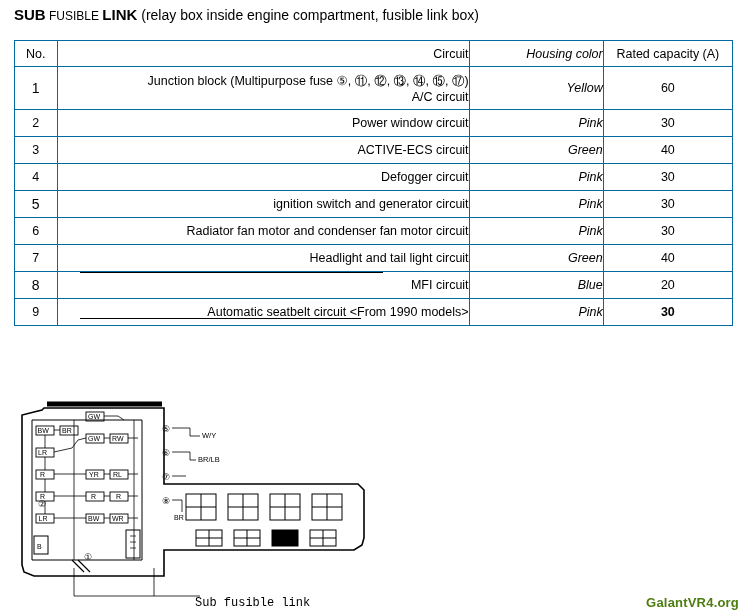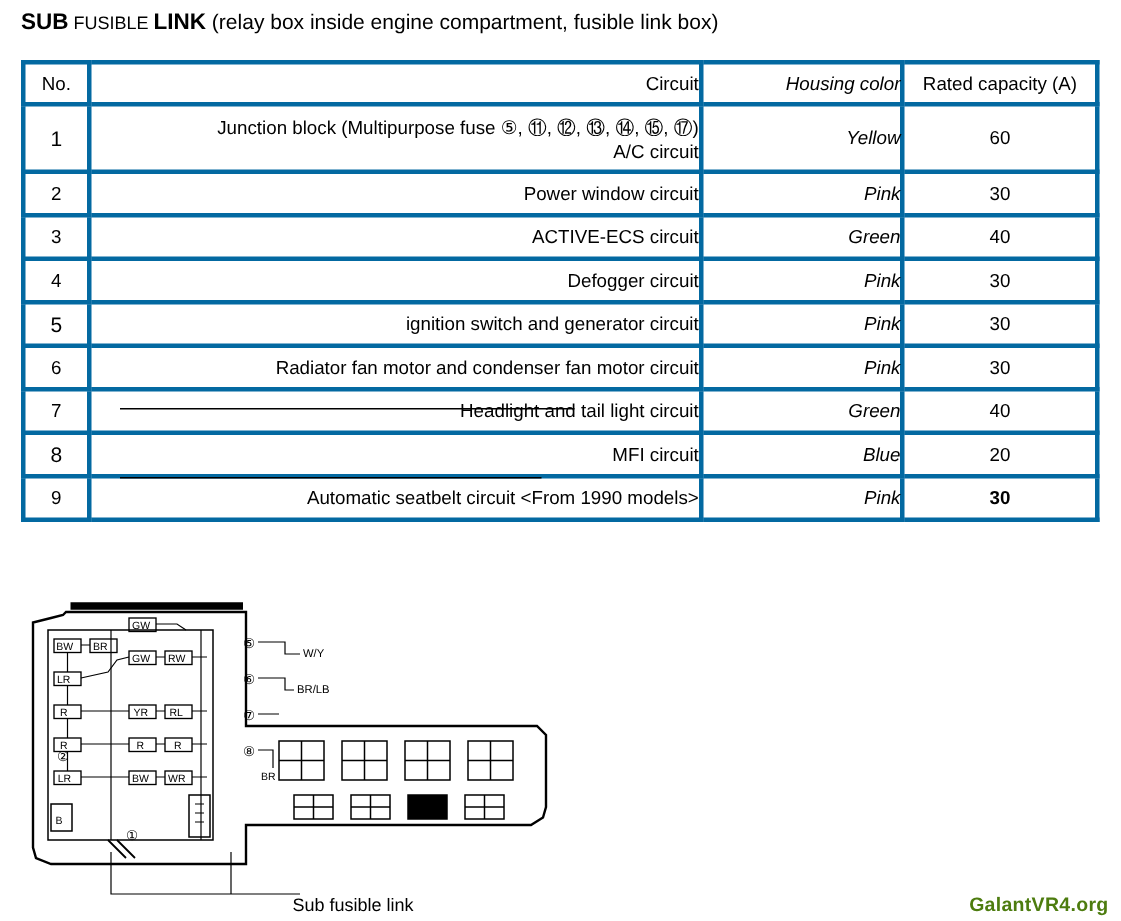--- a/index.html
+++ b/index.html
@@ -32,21 +32,21 @@
   
   #fuse-table {
     position: absolute;
     left: 14px;
     top: 40px;
     width: 719px;
     border-collapse: collapse;
     font-size: 12.5px;
   }
   #fuse-table th, #fuse-table td {
-    border: 3px solid #0369a1;
+    border: 1px solid #0369a1;
     padding: 0;
     vertical-align: middle;
   }
   #fuse-table thead th {
     font-weight: normal;
     height: 25px;
     font-size: 12.5px;
   }
   #fuse-table tbody td { height: 26px; }
 
@@ -73,20 +73,21 @@
     left: 14px;
     top: 390px;
     width: 420px;
     height: 215px;
   }
   #caption {
     position: absolute;
     left: 195px;
     top: 596px;
     font-size: 12px;
+    font-family: Liberation Mono, monospace;
   }
   #fig-code {
     position: absolute;
     left: 325px;
     top: 598px;
     font-size: 11.5px;
     font-weight: bold;
     margin-top: 40px;
   }
   #watermark {

